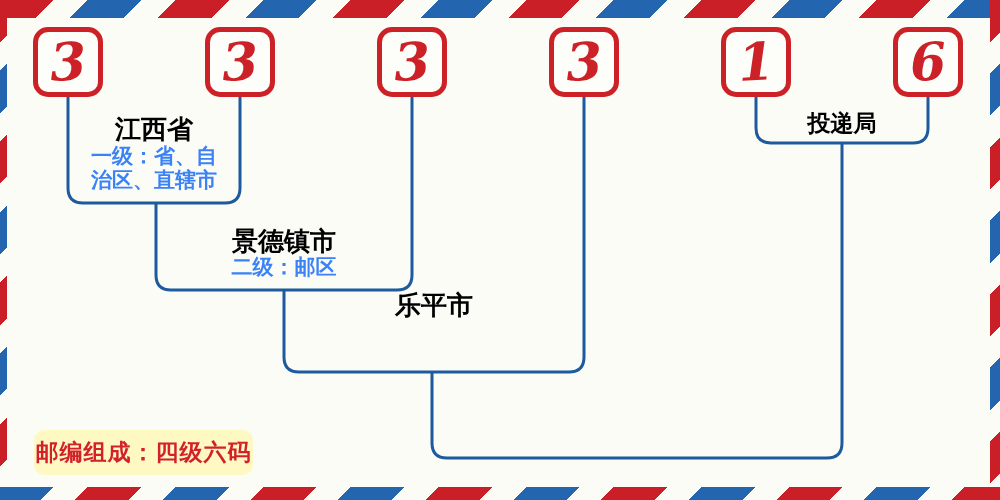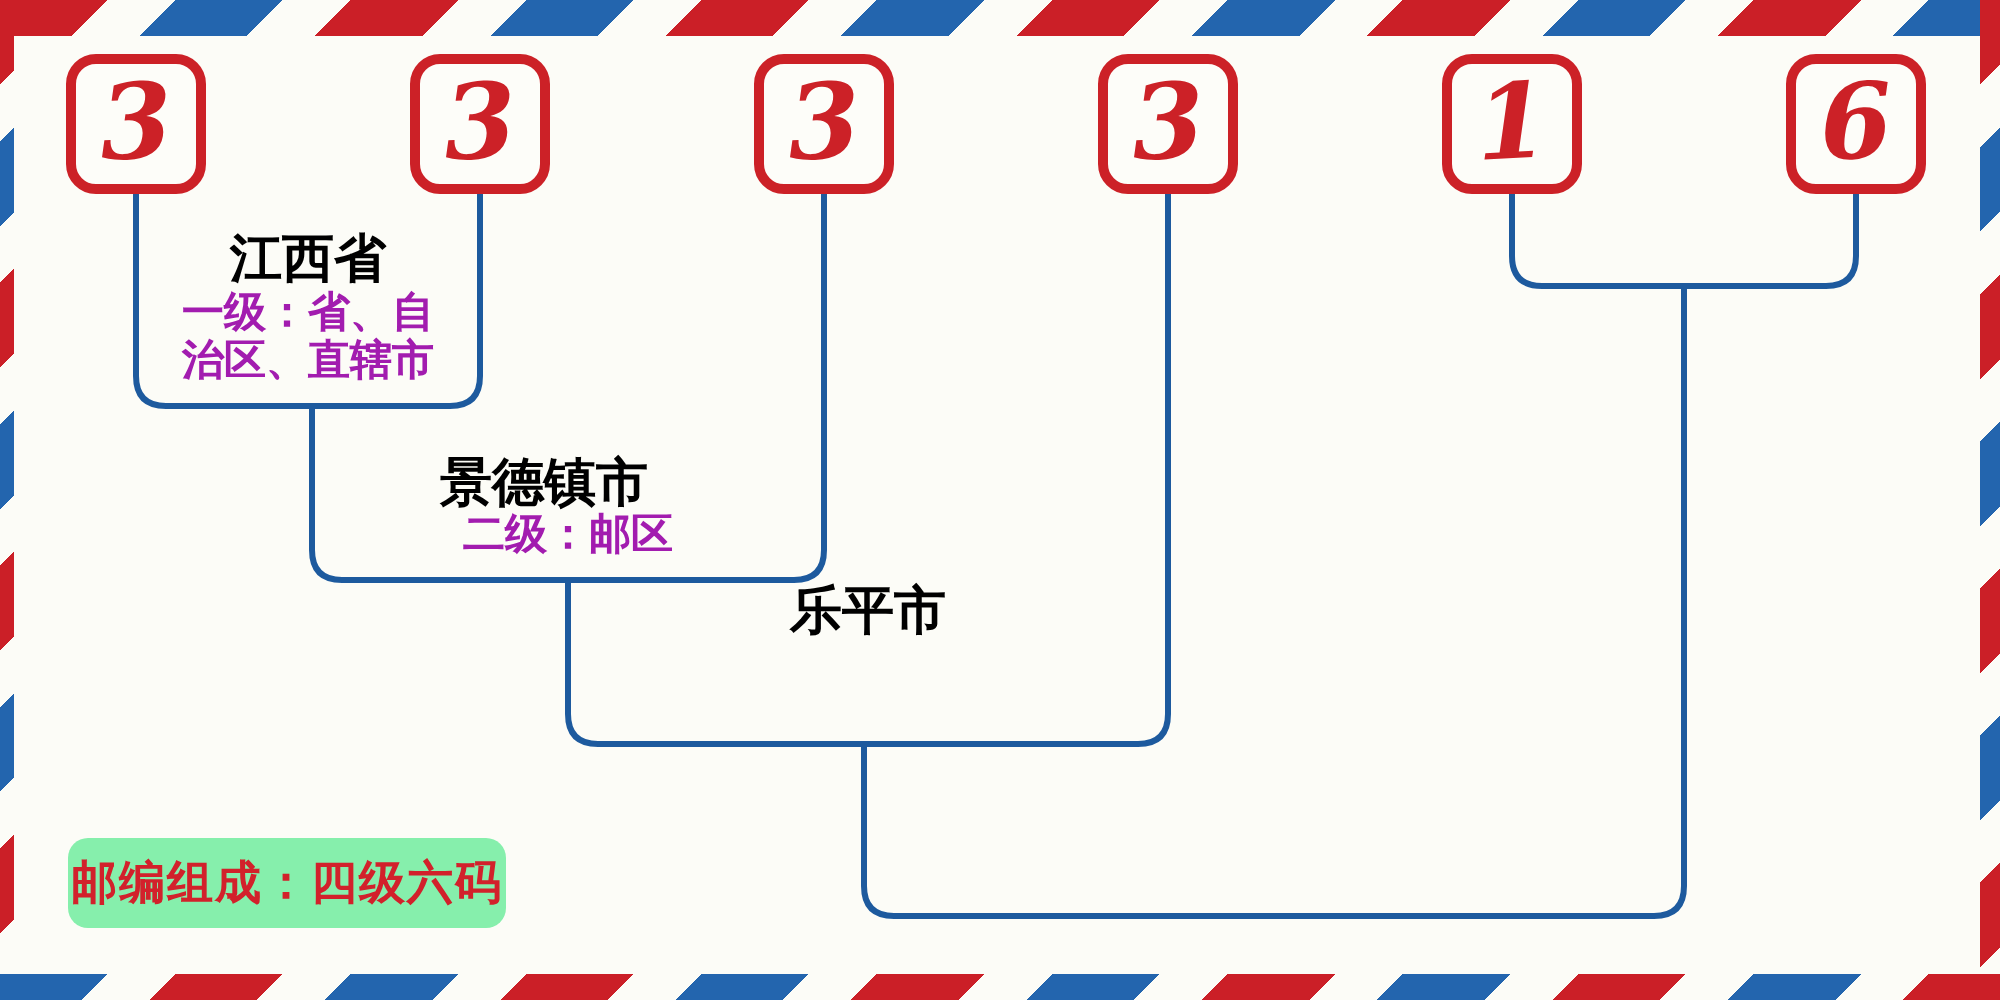--- a/index.html
+++ b/index.html
@@ -55,29 +55,29 @@
     font-style:italic;font-weight:bold;
     font-size:52px;line-height:1;color:#cc2127;
     transform:rotate(-3deg);
   }
   
   .lbl{
     position:absolute;white-space:nowrap;text-align:center;
     transform:translateX(-50%);font-weight:bold;
   }
   .lbl-blue{color:#000000;}
-  .lbl-red{color:#a21caf;text-align:right;}
+  .lbl-red{color:#3b82f6;text-align:right;}
   .fs26{font-size:26px;}
   .fs23{font-size:23px;}
   .fs21{font-size:21px;line-height:24px;}
   
   .badge{
-    position:absolute;left:34px;top:419px;
+    position:absolute;left:34px;top:430px;
     width:219px;height:45px;
-    background:#86efac;border-radius:10px;
+    background:#fef9c3;border-radius:10px;
     display:flex;align-items:center;justify-content:center;
     font-size:23px;font-weight:bold;color:#d2212b;
     letter-spacing:1px;
   }
 </style>
 </head>
 <body>
 
 <div class="stage">
 
@@ -112,22 +112,23 @@
   <div class="digit-box" style="left:893px">
       <span>6</span>
     </div>
 
   <div class="lbl lbl-blue fs26" style="left:154px;top:112px">江西省</div>
   <div class="lbl lbl-red fs21" style="left:154px;top:144px">
     <div>一级：省、自</div>
     <div>治区、直辖市</div>
   </div>
 
-  <div class="lbl lbl-blue fs26" style="left:272px;top:224px">景德镇市</div>
+  <div class="lbl lbl-blue fs26" style="left:284px;top:224px">景德镇市</div>
   <div class="lbl lbl-red fs21" style="left:284px;top:255px">二级：邮区</div>
 
   <div class="lbl lbl-blue fs26" style="left:434px;top:288px">乐平市</div>
 
 
+  <div class="lbl lbl-blue fs23" style="left:842px;top:108px">投递局</div>
 
   <div class="badge">邮编组成：四级六码</div>
 
 </div>
 
 </body></html>

